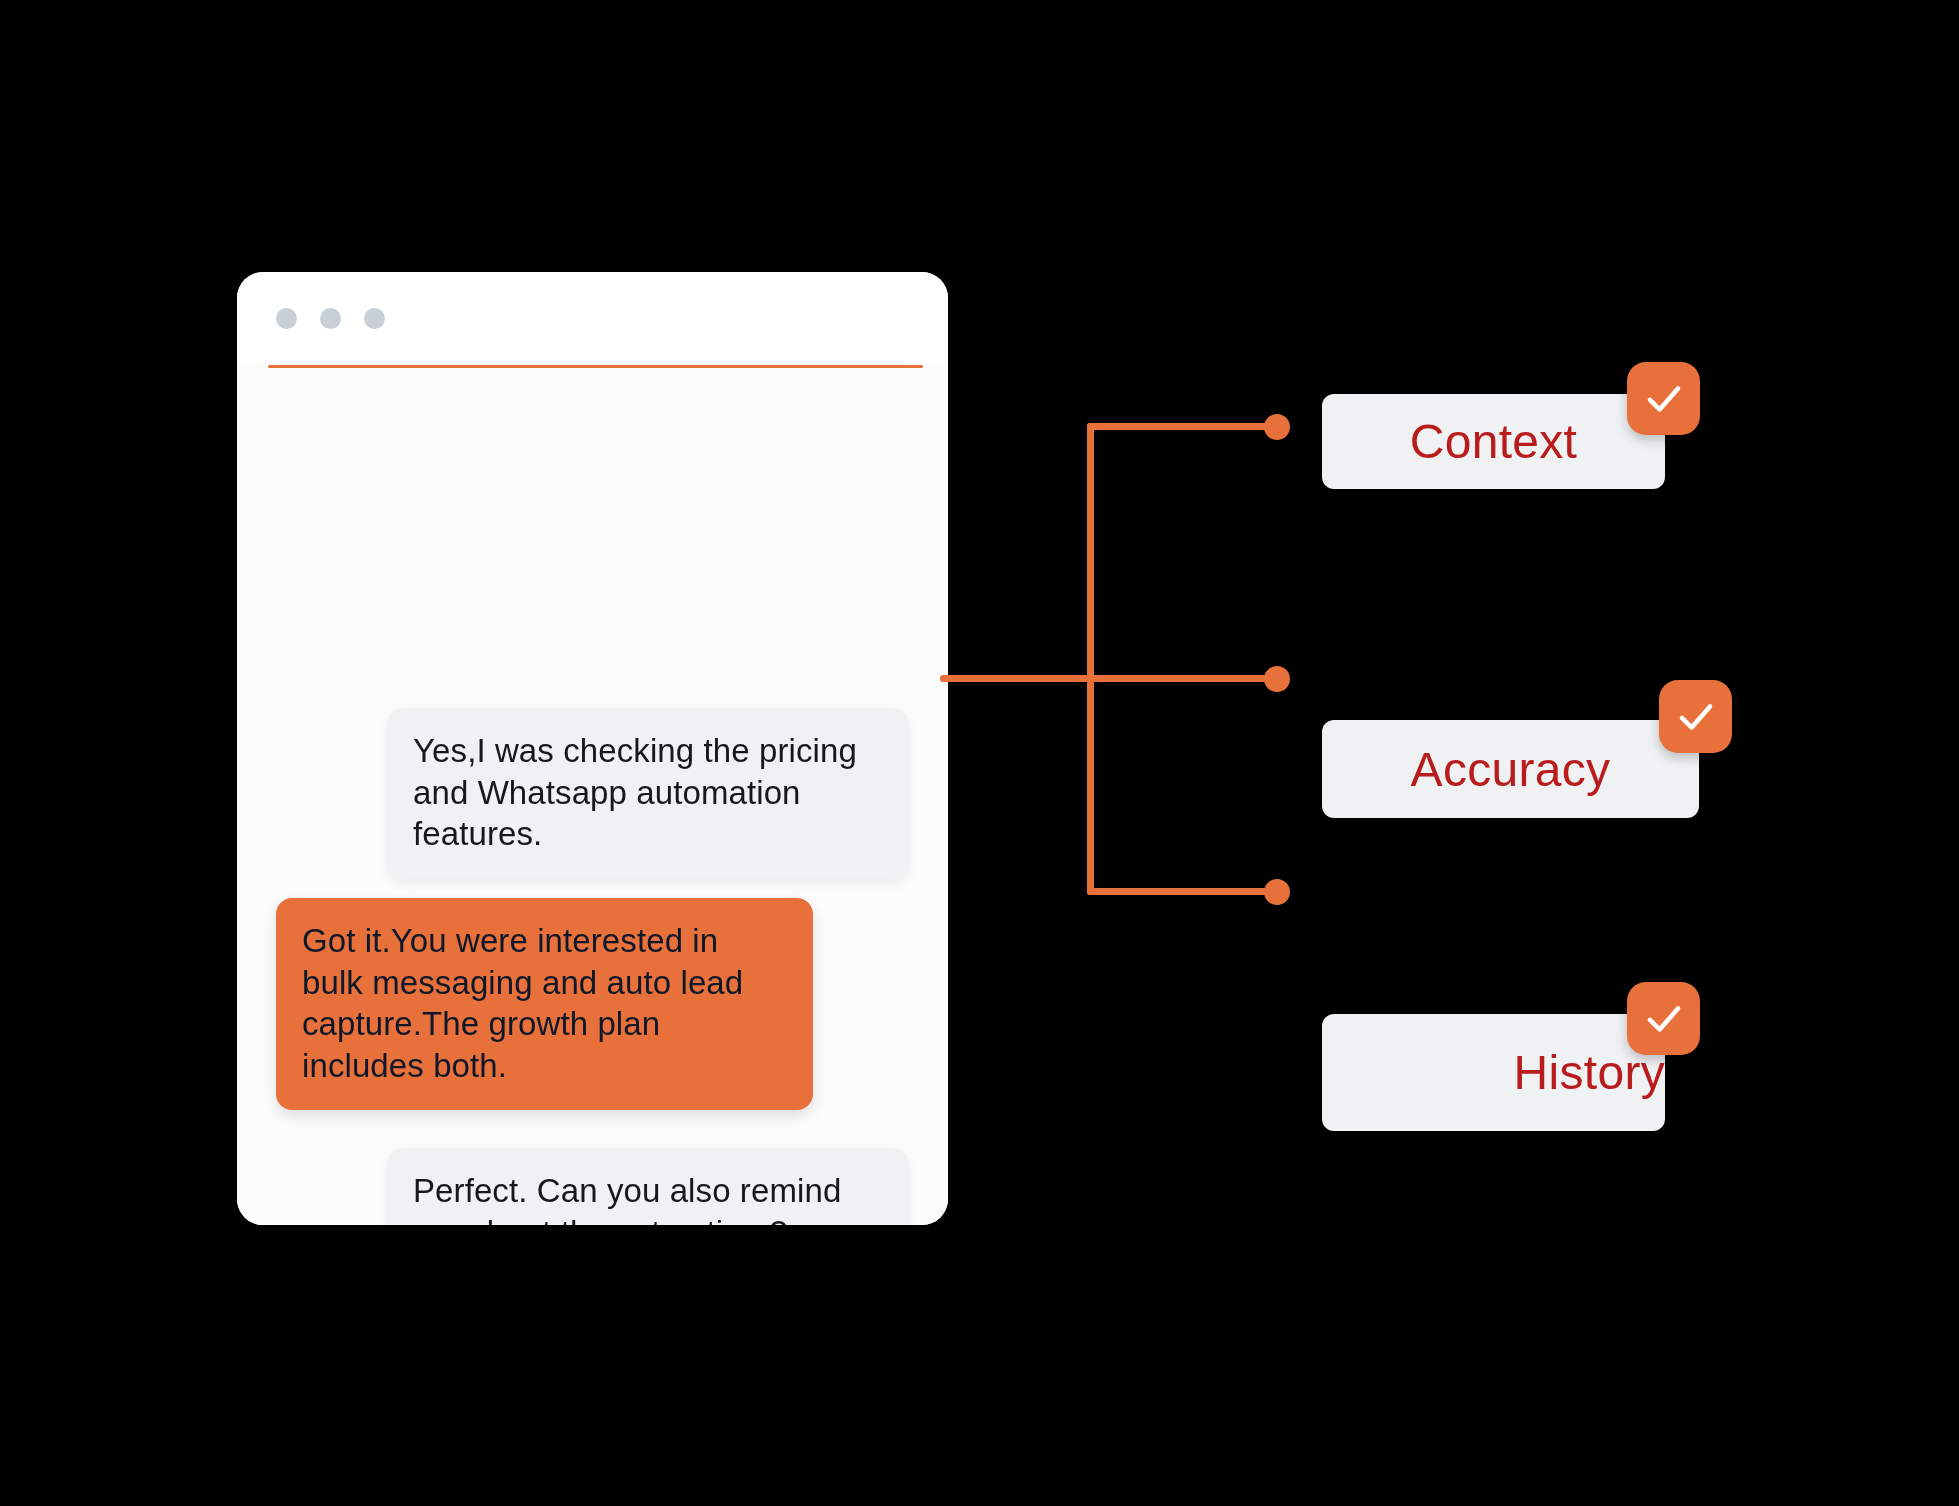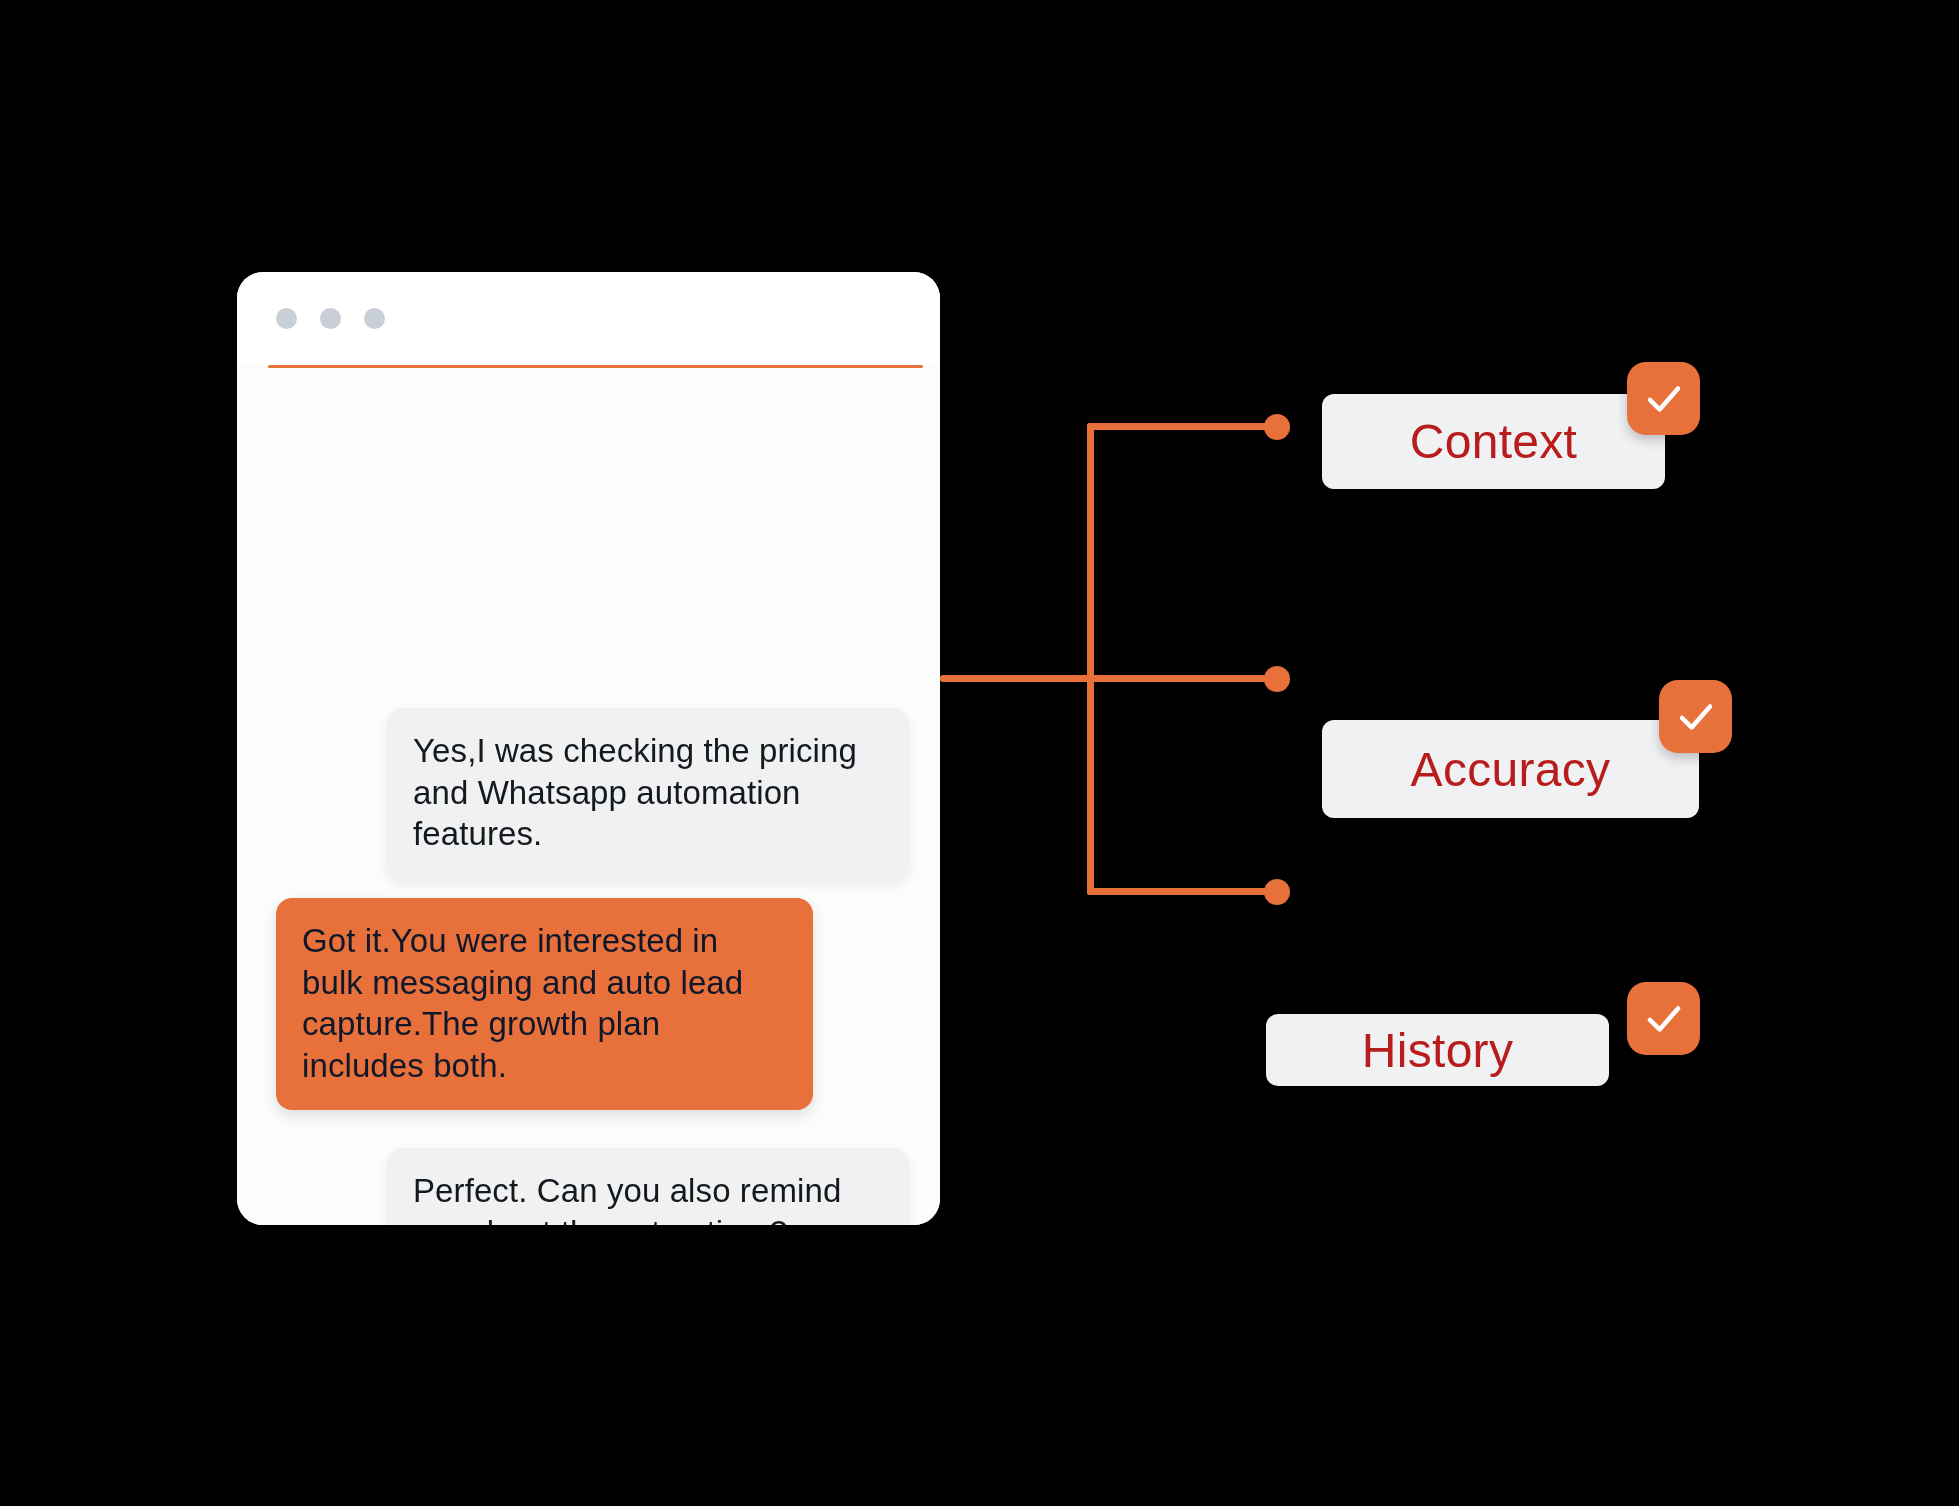--- a/index.html
+++ b/index.html
@@ -27,20 +27,21 @@
   .chat-window {
     position: absolute;
     left: 237px;
     top: 272px;
     width: 703px;
     height: 953px;
     background: #fbfbfc;
     border-radius: 26px;
     box-shadow: 0 10px 26px rgba(0,0,0,0.16);
     overflow: hidden;
+    padding-left: 8px;
   }
   .chat-titlebar {
     position: absolute;
     left: 0; top: 0;
     width: 100%;
     height: 92px;
     background: #ffffff;
   }
   .dots {
     position: absolute;
@@ -138,21 +139,21 @@
     box-sizing: border-box;
   }
   .label-card .label-text {
     font-size: 48px;
     color: #b91c1c;
     letter-spacing: 0.3px;
     white-space: nowrap;
   }
   .card-context  { left: 1322px; top: 394px; width: 343px; height: 95px; }
   .card-accuracy { left: 1322px; top: 720px; width: 377px; height: 98px; }
-  .card-history  { left: 1266px; top: 1014px; width: 343px; height: 72px; }
+  .card-history  { left: 1322px; top: 1014px; width: 343px; height: 117px; justify-content: flex-end; }
 
   .check-badge {
     position: absolute;
     width: 73px;
     height: 73px;
     border-radius: 19px;
     background: #e8703a;
     box-shadow: 0 5px 12px rgba(0,0,0,0.22);
     display: flex;
     align-items: center;

